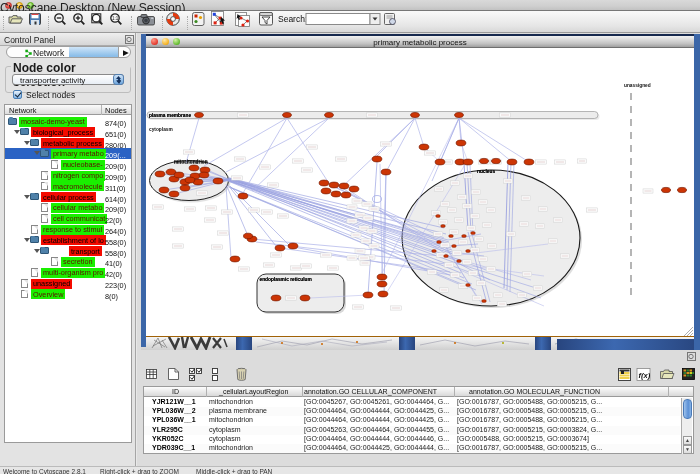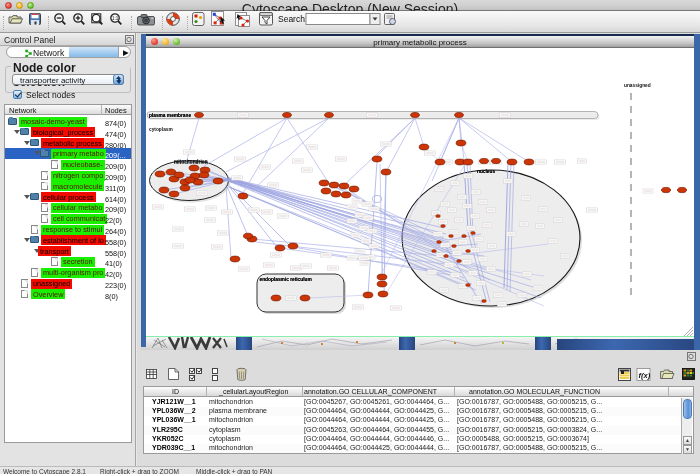--- a/index.html
+++ b/index.html
@@ -8,21 +8,21 @@
 .abs { position:absolute; }
 
 
 #titlebar { left:0; top:0; width:700px; height:11px;
   background:linear-gradient(#d9d9d9,#cfcfcf 60%,#c2c2c2);
   border-bottom:1px solid #777; }
 .tl { position:absolute; top:2px; width:7px; height:7px; border-radius:50%; }
 #titlebar .t1 { left:4.5px;  background:radial-gradient(circle at 35% 30%, #ff9a8a, #e3382c 70%, #9f1307); border:0.5px solid #b33;}
 #titlebar .t2 { left:15.5px; background:radial-gradient(circle at 35% 30%, #ffe9a8, #f5b01e 70%, #b97908); border:0.5px solid #c90;}
 #titlebar .t3 { left:26.5px; background:radial-gradient(circle at 35% 30%, #d2f3a5, #62ba2f 70%, #2e7d0a); border:0.5px solid #5a1;}
-#titlebar .ttext { position:absolute; left:0; right:0; top:1px; text-align:center; font-size:14px; color:#222; }
+#titlebar .ttext { position:absolute; left:0; right:0; top:1px; font-size:12px; color:#222; }
 
 
 #toolbar { left:0; top:11px; width:700px; height:22px;
   background:linear-gradient(#fafafa,#e6e6e6 70%,#d8d8d8);
   border-bottom:1px solid #9a9a9a; }
 #toolbar svg { position:absolute; top:4px; }
 .tsep { position:absolute; top:5px; height:14px; border-left:1px dotted #aaa; }
 
 
 #cpanel { left:0; top:33px; width:136px; height:433px; background:#e3e3e3; border-right:1px solid #a5a5a5; }
@@ -77,21 +77,21 @@
 
 #mdi { left:137px; top:33px; width:563px; height:317px; background:#dcdcdc; overflow:hidden; }
 
 
 .bgwin { position:absolute; top:302px; height:15px; background:linear-gradient(#f8f8f8,#cfcfcf); border-top:1px solid #9a9a9a; }
 .bluechunk { position:absolute; top:304px; height:13px; background:linear-gradient(90deg,#28457e,#3c68b0 40%,#28457e); }
 
 
 #frame { position:absolute; left:4px; top:1px; width:559px; height:303px;
   border-left:5px solid #3b66a8; border-right:6px solid #3b66a8;
-  background:#86efac; }
+  background:#a16207; }
 #ftitle { position:absolute; left:0; top:0; width:548px; height:14px;
   background:linear-gradient(#f2f2f2,#c2c2c2 70%,#9f9f9f); border-top:2px solid #16294e; border-bottom:1px solid #6f6f6f; }
 #ftitle .tl { top:2px; width:7px; height:7px; }
 #ftitle .f1 { left:5px;  background:radial-gradient(circle at 35% 30%, #ff9a8a, #e3382c 70%, #9f1307);}
 #ftitle .f2 { left:16px; background:radial-gradient(circle at 35% 30%, #ffe9a8, #f5b01e 70%, #b97908);}
 #ftitle .f3 { left:27px; background:radial-gradient(circle at 35% 30%, #d2f3a5, #62ba2f 70%, #2e7d0a);}
 #ftitle .ttext { position:absolute; left:0; right:0; top:1.5px; text-align:center; font-size:8px; color:#111; }
 #canvas { position:absolute; left:0; top:14px; width:548px; height:288px; background:#fff; }
 
 
@@ -285,21 +285,21 @@
       <div id="treerows">
           <div class="trow" style="top:11.0px">
             <span class="fold" style="left:3px"></span>
             <span class="lbl bgG" style="left:14px">mosaic-demo-yeast</span>
             <span class="num">874(0)</span>
           </div>
           <div class="trow" style="top:21.8px">
             <span class="tri" style="left:9px"></span>
             <span class="fold" style="left:15px"></span>
             <span class="lbl bgR lblr" style="left:26px">biological_process</span>
-            <span class="num">474(0)</span>
+            <span class="num">651(0)</span>
           </div>
           <div class="trow" style="top:32.6px">
             <span class="tri" style="left:19px"></span>
             <span class="fold" style="left:25px"></span>
             <span class="lbl bgR lblr" style="left:36px">metabolic process</span>
             <span class="num">280(0)</span>
           </div>
           <div class="trow rowsel" style="top:43.4px">
             <span class="tri" style="left:29px"></span>
             <span class="fold" style="left:35px"></span>
@@ -344,21 +344,21 @@
           </div>
           <div class="trow" style="top:129.8px">
             <span class="tri" style="left:19px"></span>
             <span class="fold" style="left:25px"></span>
             <span class="lbl bgR lblr" style="left:36px">establishment of lo</span>
             <span class="num">558(0)</span>
           </div>
           <div class="trow" style="top:140.6px">
             <span class="tri" style="left:29px"></span>
             <span class="fold" style="left:35px"></span>
-            <span class="lbl bgR lblr" style="left:33px">transport</span>
+            <span class="lbl bgR lblr" style="left:64px">transport</span>
             <span class="num">558(0)</span>
           </div>
           <div class="trow" style="top:151.4px">
             <span class="file" style="left:46px"></span>
             <span class="lbl bgG" style="left:56px">secretion</span>
             <span class="num">41(0)</span>
           </div>
           <div class="trow" style="top:162.2px">
             <span class="file" style="left:26px"></span>
             <span class="lbl bgG" style="left:36px">multi-organism pro</span>

